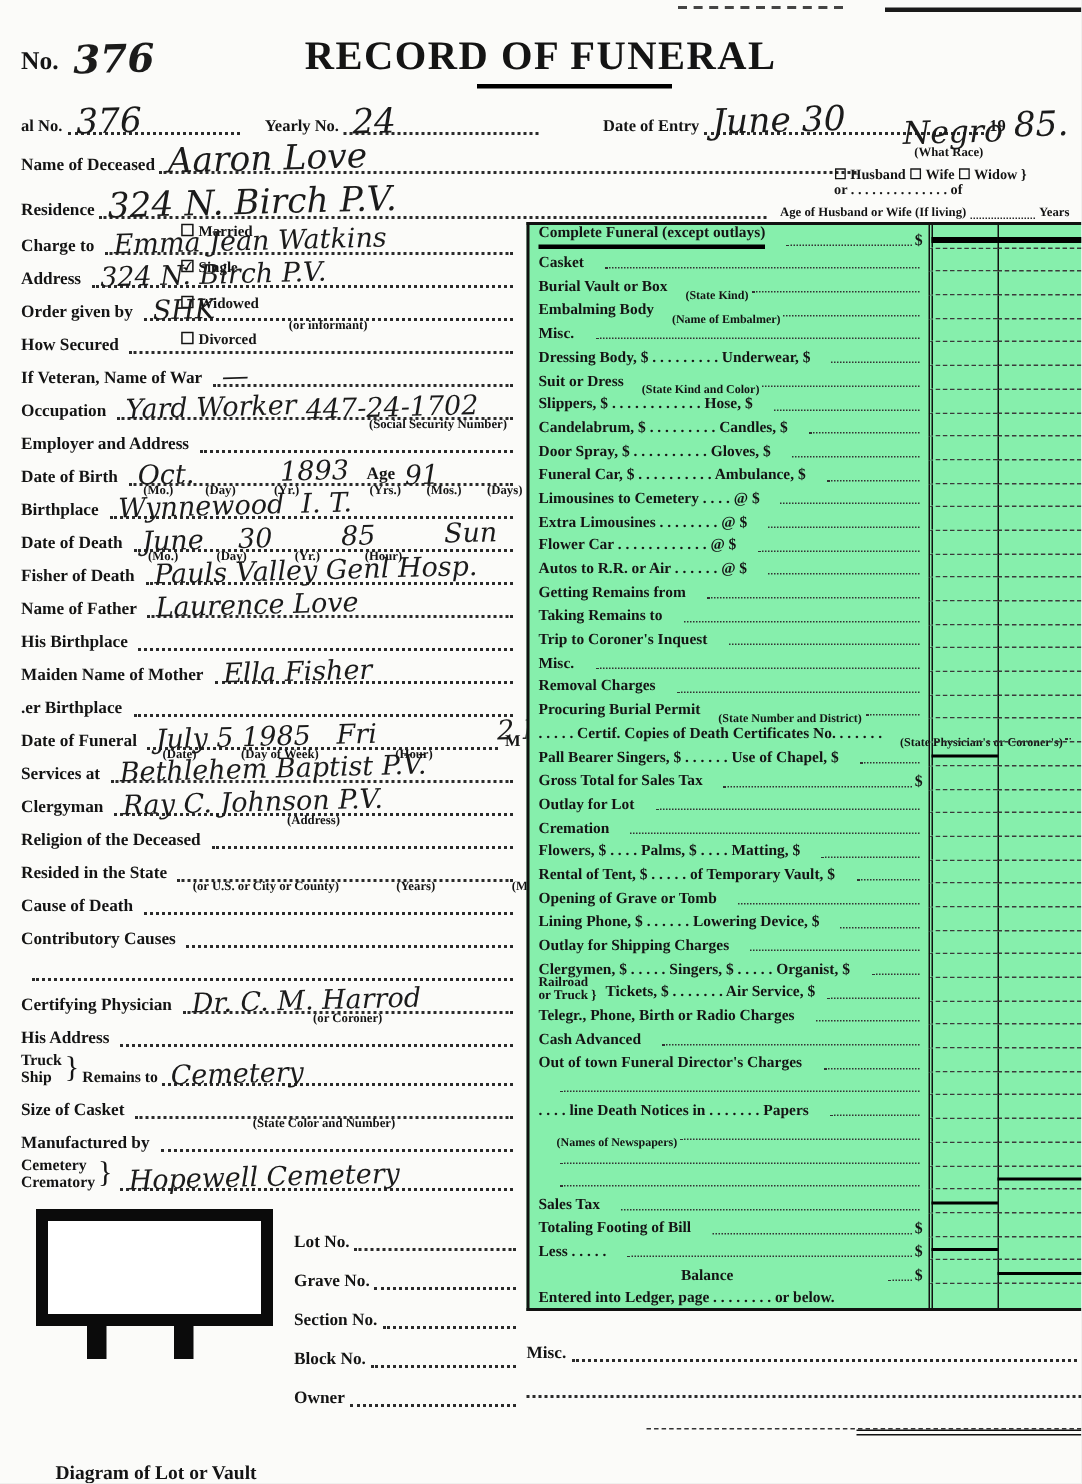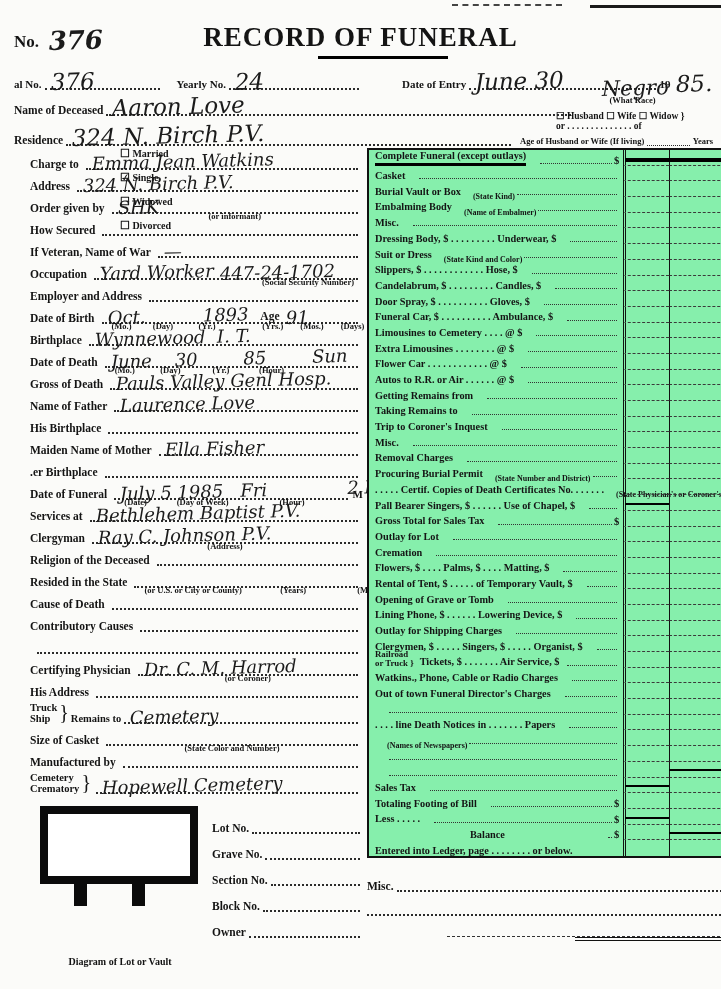--- a/index.html
+++ b/index.html
@@ -40,34 +40,34 @@
   .name-row{position:absolute;left:14px;top:96px;width:560px;display:flex;align-items:flex-end;height:20px;}
   .marital-row{position:absolute;left:100px;top:114px;font-size:10px;font-weight:700;white-space:pre;}
   .cb{margin-right:10px;}
   .box-glyph{font-size:11px;}
   .spouse-boxes{position:absolute;left:520px;top:110px;font-size:9.5px;font-weight:700;white-space:nowrap;margin-left:36px;}
   .residence-row{position:absolute;left:14px;top:124px;width:500px;display:flex;align-items:flex-end;height:22px;}
   .spouse-age{position:absolute;left:520px;top:128px;width:193px;display:flex;align-items:flex-end;font-size:8.5px;font-weight:700;height:18px;}
   .spouse-age .line{border-bottom:1.5px dotted #2b2b2b;}
 
   
-  .main{position:absolute;top:148px;left:16px;right:0;display:flex;}
+  .main{position:absolute;top:148px;left:0;right:0;display:flex;}
   .leftcol{width:347px;padding-left:14px;box-sizing:border-box;}
   .rightcol{flex:1;position:relative;}
 
   .lrow{display:flex;align-items:flex-end;height:22px;position:relative;}
   .lrow.stack{height:26px;}
   .lrow.stack .flabel{font-size:10.5px;line-height:1.05;}
 
   
   .diagram-area{display:flex;margin-top:12px;}
   .lot-shape{position:relative;width:142px;height:62px;border:8px solid #0b0b0b;margin-left:10px;background:#fff;}
   .leg{position:absolute;width:13px;height:22px;background:#0b0b0b;top:100%;margin-top:8px;}
   .leg1{left:26px;} .leg2{left:84px;}
-  .diagram-caption{width:180px;text-align:center;font-size:10px;font-weight:700;margin-top:18px;}
+  .diagram-caption{width:180px;text-align:center;font-size:13px;font-weight:700;margin-top:36px;}
   .lot-fields{flex:1;padding-left:14px;padding-top:2px;}
   .lot-row{display:flex;align-items:flex-end;height:26px;}
   .lot-row .line{border-bottom:2px dotted #2b2b2b;}
 
   .misc-row{display:flex;align-items:flex-end;height:20px;margin-top:10px;}
   .dotline{border-bottom:2px dotted #2b2b2b;height:22px;}
 
   
   .charges{border:2px solid #111;border-right:none;margin-left:4px;box-sizing:border-box;background:#86efac;}
   .crow{display:flex;align-items:flex-end;height:15.7px;}
@@ -329,21 +329,21 @@
               <span class="flabel" style="margin-left:6px"></span>
               <span class="hand"></span>
               <span class="subs">(Mo.)            (Day)               (Yr.)              (Hour)</span>
               <span class="subc"></span>
               <span class="subr"></span>
             </span>
             <span class="tail"></span>
           </div>
 
           <div class="lrow">
-            <span class="flabel">Gross of Death</span>
+            <span class="flabel">Fisher of Death</span>
             <span class="brace"></span>
             <span class="flabel"></span>
             <span class="line">
               <span class="hand">Pauls Valley Genl Hosp.</span>
               <span class="hand"></span>
               <span class="flabel" style="margin-left:6px"></span>
               <span class="hand"></span>
               <span class="subs"></span>
               <span class="subc"></span>
               <span class="subr"></span>
@@ -1075,30 +1075,41 @@
               <span class="csub"></span>
               <span class="cdots"></span>
               <span class="cdollar"></span>
             </div>
             <div class="amt a1"></div>
             <div class="amt a2"></div>
           </div>
 
           <div class="crow">
             <div class="citem">
-              <span class="clabel">Watkins., Phone, Cable or Radio Charges</span>
-              <span class="clabel l2"></span>
-              <span class="csub"></span>
-              <span class="cdots"></span>
-              <span class="cdollar"></span>
-            </div>
-            <div class="amt a1"></div>
-            <div class="amt a2"></div>
-          </div>
-
+              <span class="clabel">Telegr., Phone, Birth or Radio Charges</span>
+              <span class="clabel l2"></span>
+              <span class="csub"></span>
+              <span class="cdots"></span>
+              <span class="cdollar"></span>
+            </div>
+            <div class="amt a1"></div>
+            <div class="amt a2"></div>
+          </div>
+
+          <div class="crow">
+            <div class="citem">
+              <span class="clabel">Cash Advanced</span>
+              <span class="clabel l2"></span>
+              <span class="csub"></span>
+              <span class="cdots"></span>
+              <span class="cdollar"></span>
+            </div>
+            <div class="amt a1"></div>
+            <div class="amt a2"></div>
+          </div>
 
           <div class="crow">
             <div class="citem">
               <span class="clabel">Out of town Funeral Director's Charges</span>
               <span class="clabel l2"></span>
               <span class="csub"></span>
               <span class="cdots"></span>
               <span class="cdollar"></span>
             </div>
             <div class="amt a1"></div>

